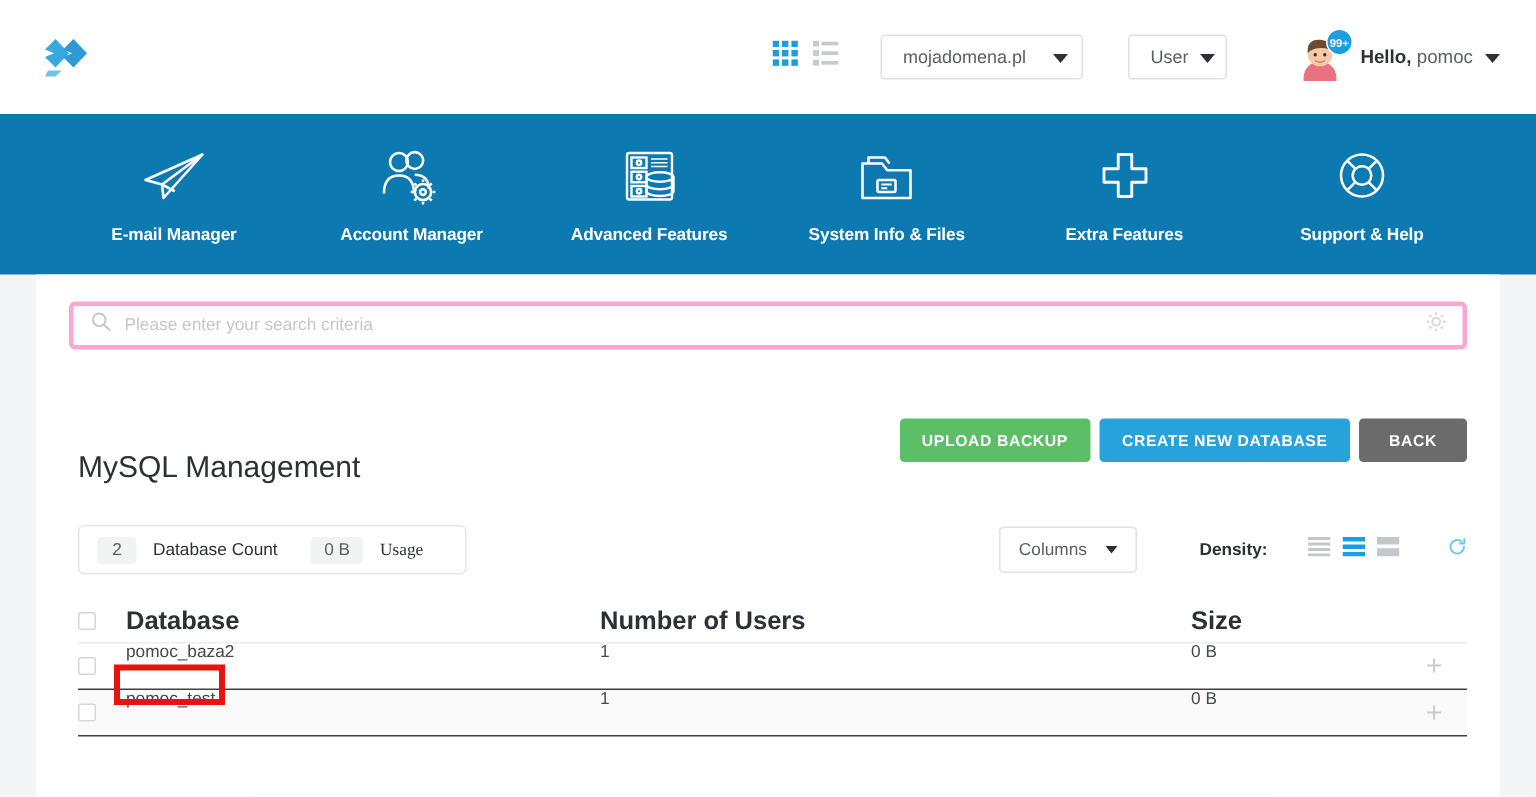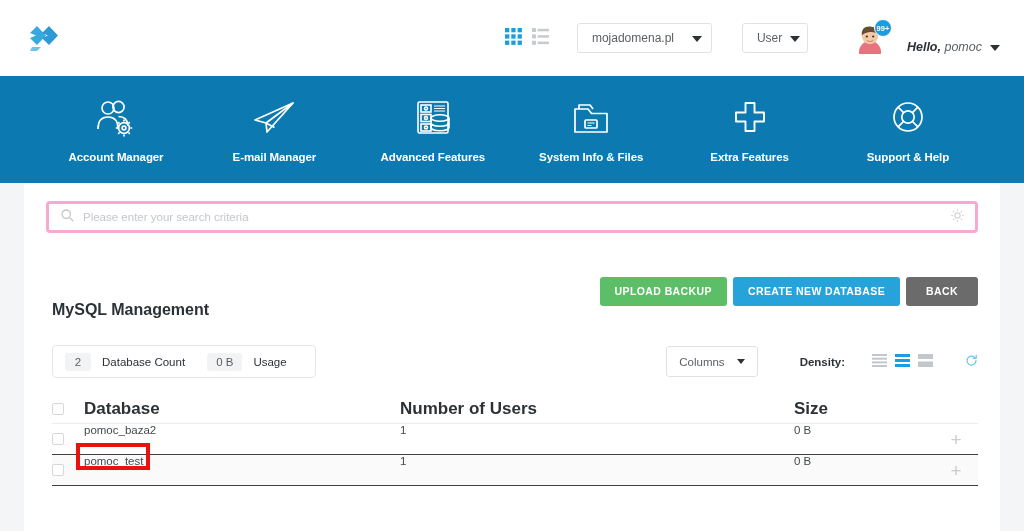--- a/index.html
+++ b/index.html
@@ -43,30 +43,30 @@
   .select-box .caret {
     width: 0; height: 0; border-left: 5px solid transparent;
     border-right: 5px solid transparent; border-top: 6px solid #2c3136;
     margin-left: auto; margin-top: 1px;
   }
   .domain-select { width: 135px; margin-right: 30px; }
   .domain-select .caret { margin-left: 18px; }
   .user-select { width: 66px; margin-right: 46px; }
   .user-select .caret { margin-left: 8px; }
 
-  .user-block { display: flex; align-items: flex-end; gap: 21px; }
+  .user-block { display: flex; align-items: center; gap: 11px; }
   .avatar-wrap { position: relative; width: 32px; height: 32px; flex: none; }
   .badge {
     position: absolute; top: -3px; right: -6px;
     background: #1a9ee0; color: #fff; border-radius: 50%;
     font-size: 7.5px; font-weight: bold; width: 18px; height: 18px;
     display: flex; align-items: center; justify-content: center;
     border: 1.5px solid #fff;
   }
-  .hello { font-size: 12.5px; color: #5a5f63; white-space: nowrap; font-style: italic; }
+  .hello { font-size: 12.5px; color: #5a5f63; white-space: nowrap; }
   .hello b { color: #2c3136; }
   .hello-caret {
     width: 0; height: 0; border-left: 5px solid transparent;
     border-right: 5px solid transparent; border-top: 6px solid #2c3136;
     margin-left: 8px; display: inline-block;
   }
 
   
   .navbar {
     background: #0c7ab0; height: 107px;
@@ -101,21 +101,21 @@
     font-size: 11.5px; color: #9aa0a6; font-family: "Liberation Sans", sans-serif;
     margin-left: 9px; background: transparent;
   }
   .search-box input::placeholder { color: #c3c7cb; }
 
   
   .title-row {
     display: flex; align-items: center;
     padding: 30px 22px 0 28px;
   }
-  .page-title { font-size: 16px; color: #2c3136; font-weight: bold; margin-top: 38px; }
+  .page-title { font-size: 20px; color: #2c3136; font-weight: normal; margin-top: 38px; }
   .btn-group { margin-left: auto; display: flex; gap: 6px; }
   .btn {
     height: 29px; border-radius: 3px; border: none; color: #fff;
     font-size: 10.5px; font-weight: bold; letter-spacing: 0.4px;
     padding: 0 15px; cursor: pointer; font-family: "Liberation Sans", sans-serif;
     display: flex; align-items: center; justify-content: center;
   }
   .btn-blue { background: #27a3dc; }
   .btn-green { background: #5cbf67; }
   .btn-gray { background: #6b6b6b; padding: 0 20px; }
@@ -127,21 +127,21 @@
   }
   .stats-chip {
     border: 1px solid #e4e7ea; border-radius: 4px;
     height: 33px; display: flex; align-items: center; padding: 0 12px; gap: 0;
   }
   .chip-val {
     background: #f1f3f5; color: #5a5f63; font-size: 11.5px;
     border-radius: 3px; padding: 3px 9px; min-width: 26px; text-align: center;
   }
   .chip-label { font-size: 11.5px; color: #2c3136; margin: 0 22px 0 11px; white-space: nowrap; }
-  .chip-label.last { margin-right: 16px; }
+  .chip-label.last { margin-right: 16px; font-family: Liberation Serif, serif; }
 
   .tools-right { margin-left: auto; display: flex; align-items: center; gap: 16px; }
   .columns-btn {
     height: 31px; border: 1px solid #dfe2e5; border-radius: 3px;
     display: flex; align-items: center; padding: 0 12px;
     font-size: 11.5px; color: #5a5f63; cursor: pointer; margin-right: 26px;
   }
   .columns-btn .caret {
     width: 0; height: 0; border-left: 4.5px solid transparent;
     border-right: 4.5px solid transparent; border-top: 5.5px solid #2c3136;
@@ -257,45 +257,45 @@
     </div>
 
   </div>
 </div>
 
 <div class="navbar">
 
   <div class="nav-item">
     <div class="nav-ico">
       <svg width="46" height="42" viewBox="0 0 46 42">
+        <g fill="none" stroke="#fff" stroke-width="1.7" stroke-linejoin="round">
+          <path d="M4 21 L42 4 L16 33 L15 24 Z"></path>
+          <path d="M15 24 L42 4"></path>
+          <path d="M15 24 L23.5 28.5"></path>
+        </g>
+      </svg>
+    </div>
+    <div class="nav-label">E-mail Manager</div>
+  </div>
+
+  <div class="nav-item">
+    <div class="nav-ico">
+      <svg width="46" height="42" viewBox="0 0 46 42">
         <g fill="none" stroke="#fff" stroke-width="1.7">
           <circle cx="15" cy="9" r="6"></circle>
           <path d="M5 30 Q5 18 15 18 Q25 18 25 30"></path>
           <circle cx="25.5" cy="8" r="5.6"></circle>
           <path d="M25.5 17.5 Q34.5 17.5 35 27"></path>
           <circle cx="31" cy="29" r="5.4"></circle>
           <circle cx="31" cy="29" r="1.9"></circle>
           <path d="M31 22.4v-1.8M31 35.6v1.8M24.6 29h-1.8M37.4 29h1.8M26.5 24.5l-1.3-1.3M35.5 33.5l1.3 1.3M26.5 33.5l-1.3 1.3M35.5 24.5l1.3-1.3"></path>
         </g>
       </svg>
     </div>
     <div class="nav-label">Account Manager</div>
-  </div>
-
-  <div class="nav-item">
-    <div class="nav-ico">
-      <svg width="46" height="42" viewBox="0 0 46 42">
-        <g fill="none" stroke="#fff" stroke-width="1.7" stroke-linejoin="round">
-          <path d="M4 21 L42 4 L16 33 L15 24 Z"></path>
-          <path d="M15 24 L42 4"></path>
-          <path d="M15 24 L23.5 28.5"></path>
-        </g>
-      </svg>
-    </div>
-    <div class="nav-label">E-mail Manager</div>
   </div>
 
   <div class="nav-item">
     <div class="nav-ico">
       <svg width="46" height="42" viewBox="0 0 46 42">
         <g fill="none" stroke="#fff" stroke-width="1.6">
           <rect x="8" y="3" width="30" height="31" rx="1.5"></rect>
           <rect x="11" y="6" width="10" height="7"></rect>
           <rect x="11" y="15.5" width="10" height="7"></rect>
           <rect x="11" y="25" width="10" height="7"></rect>

